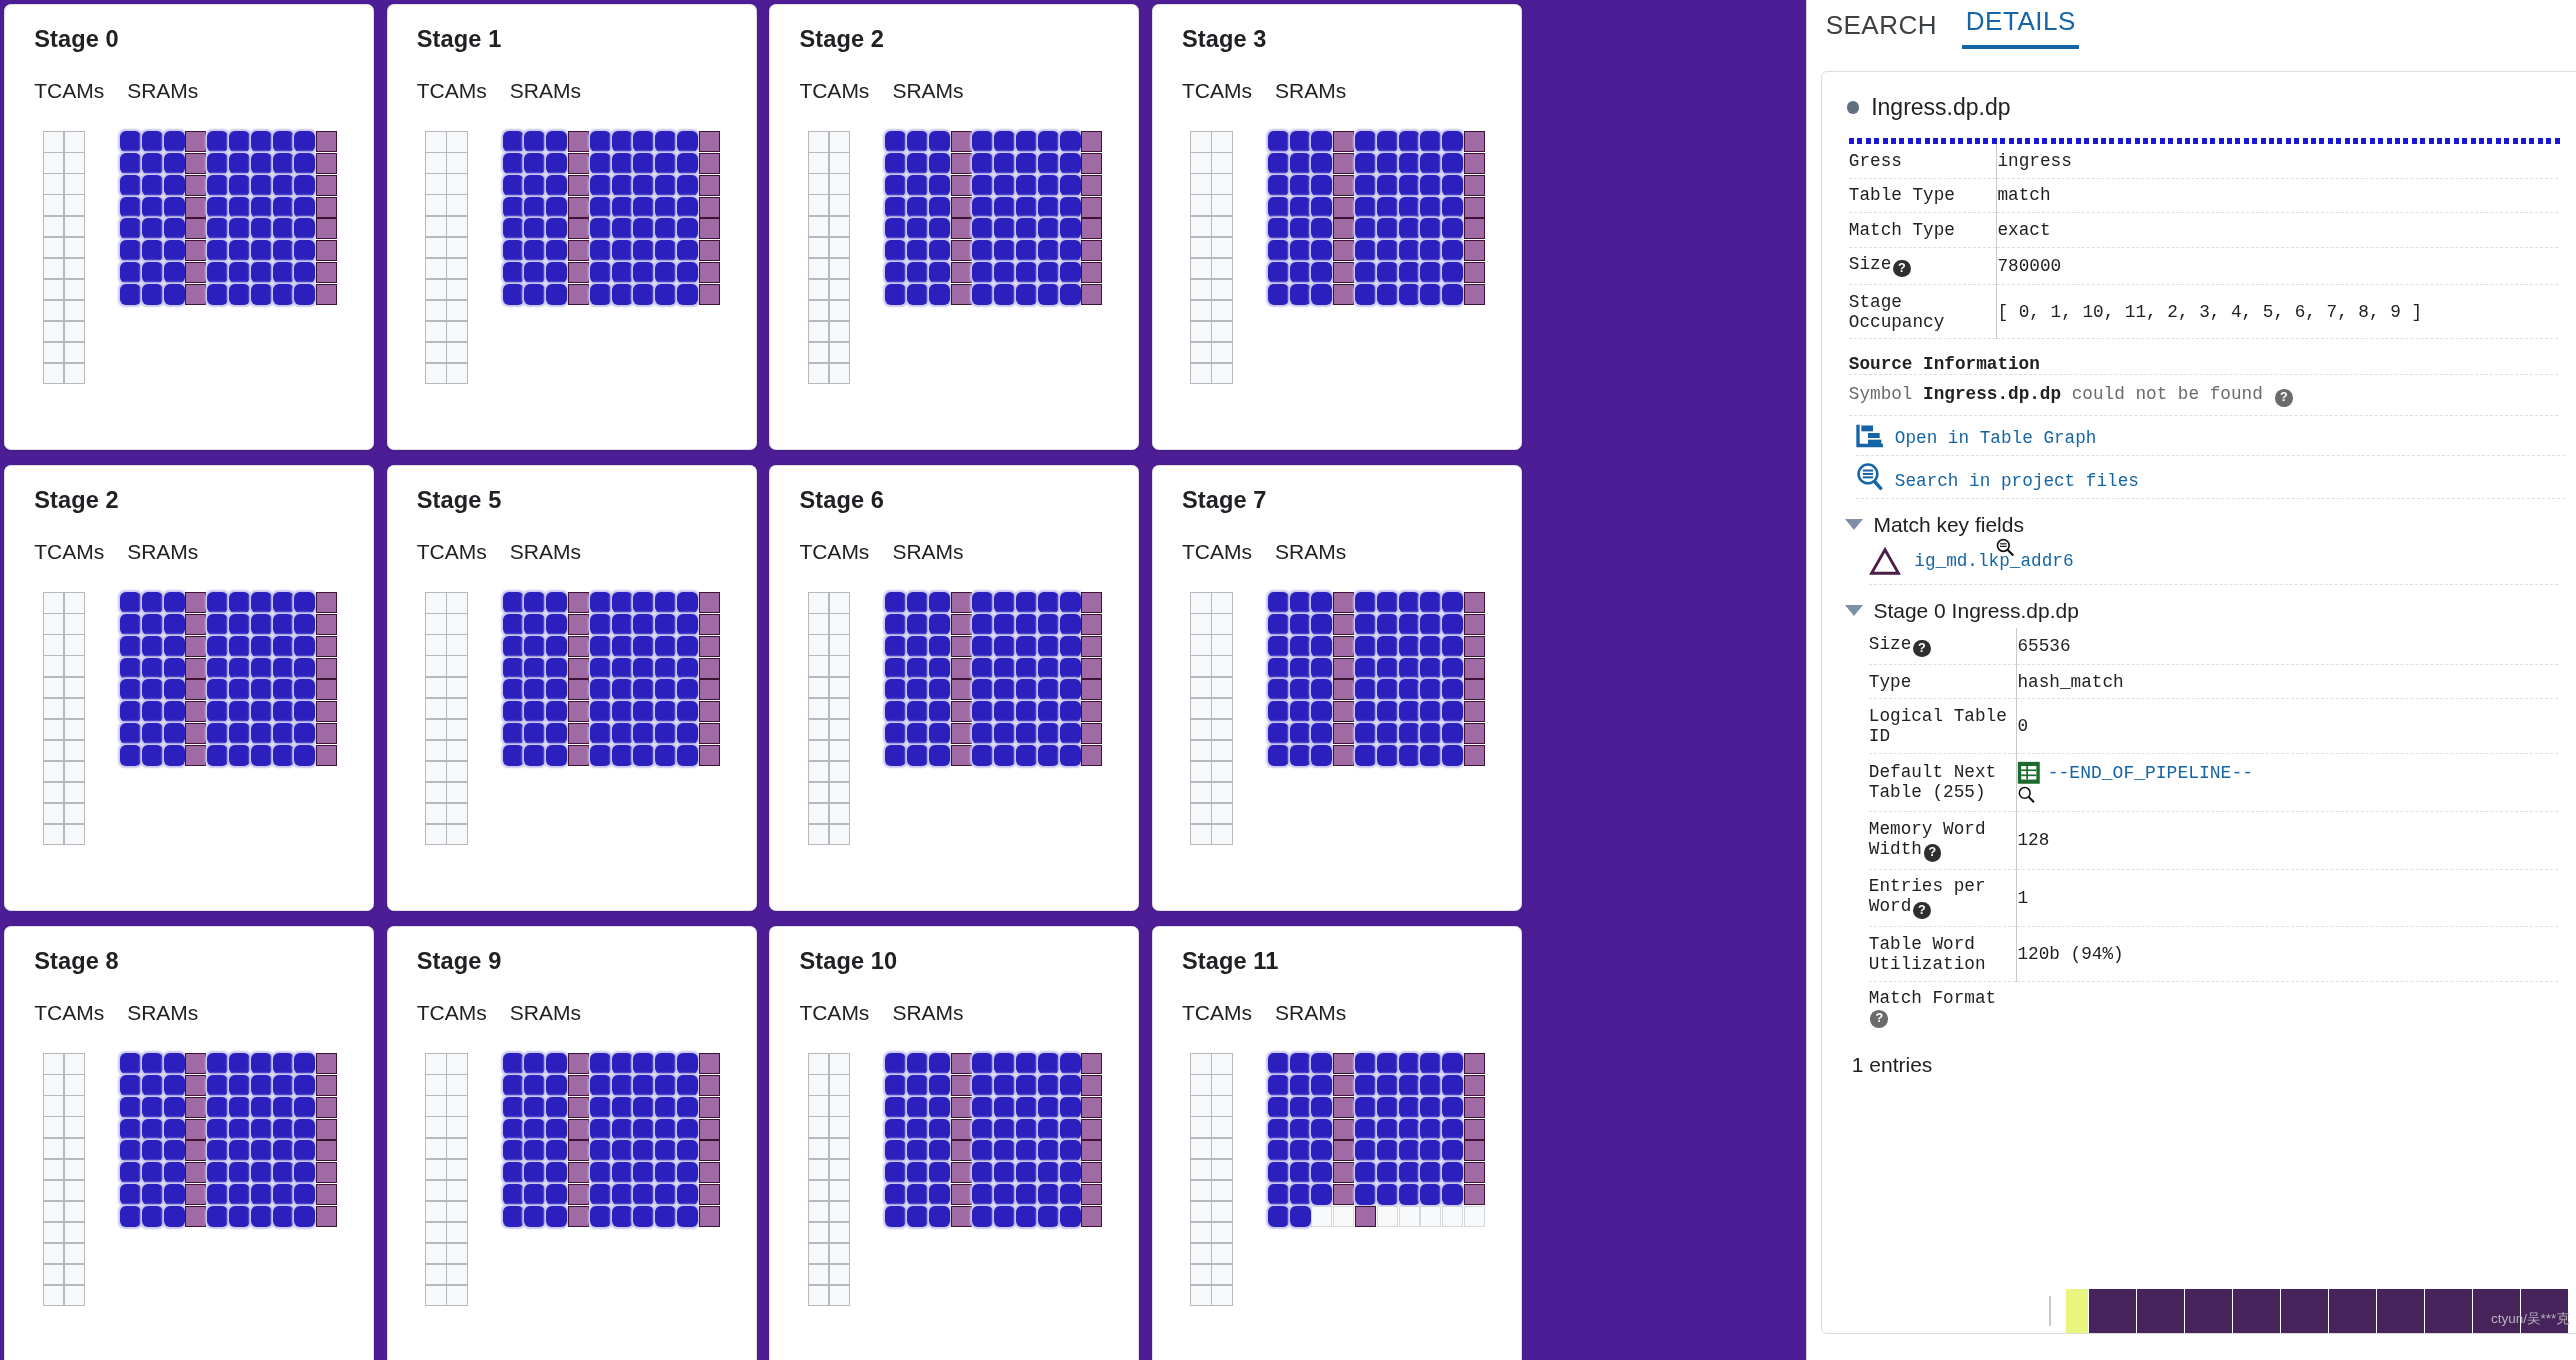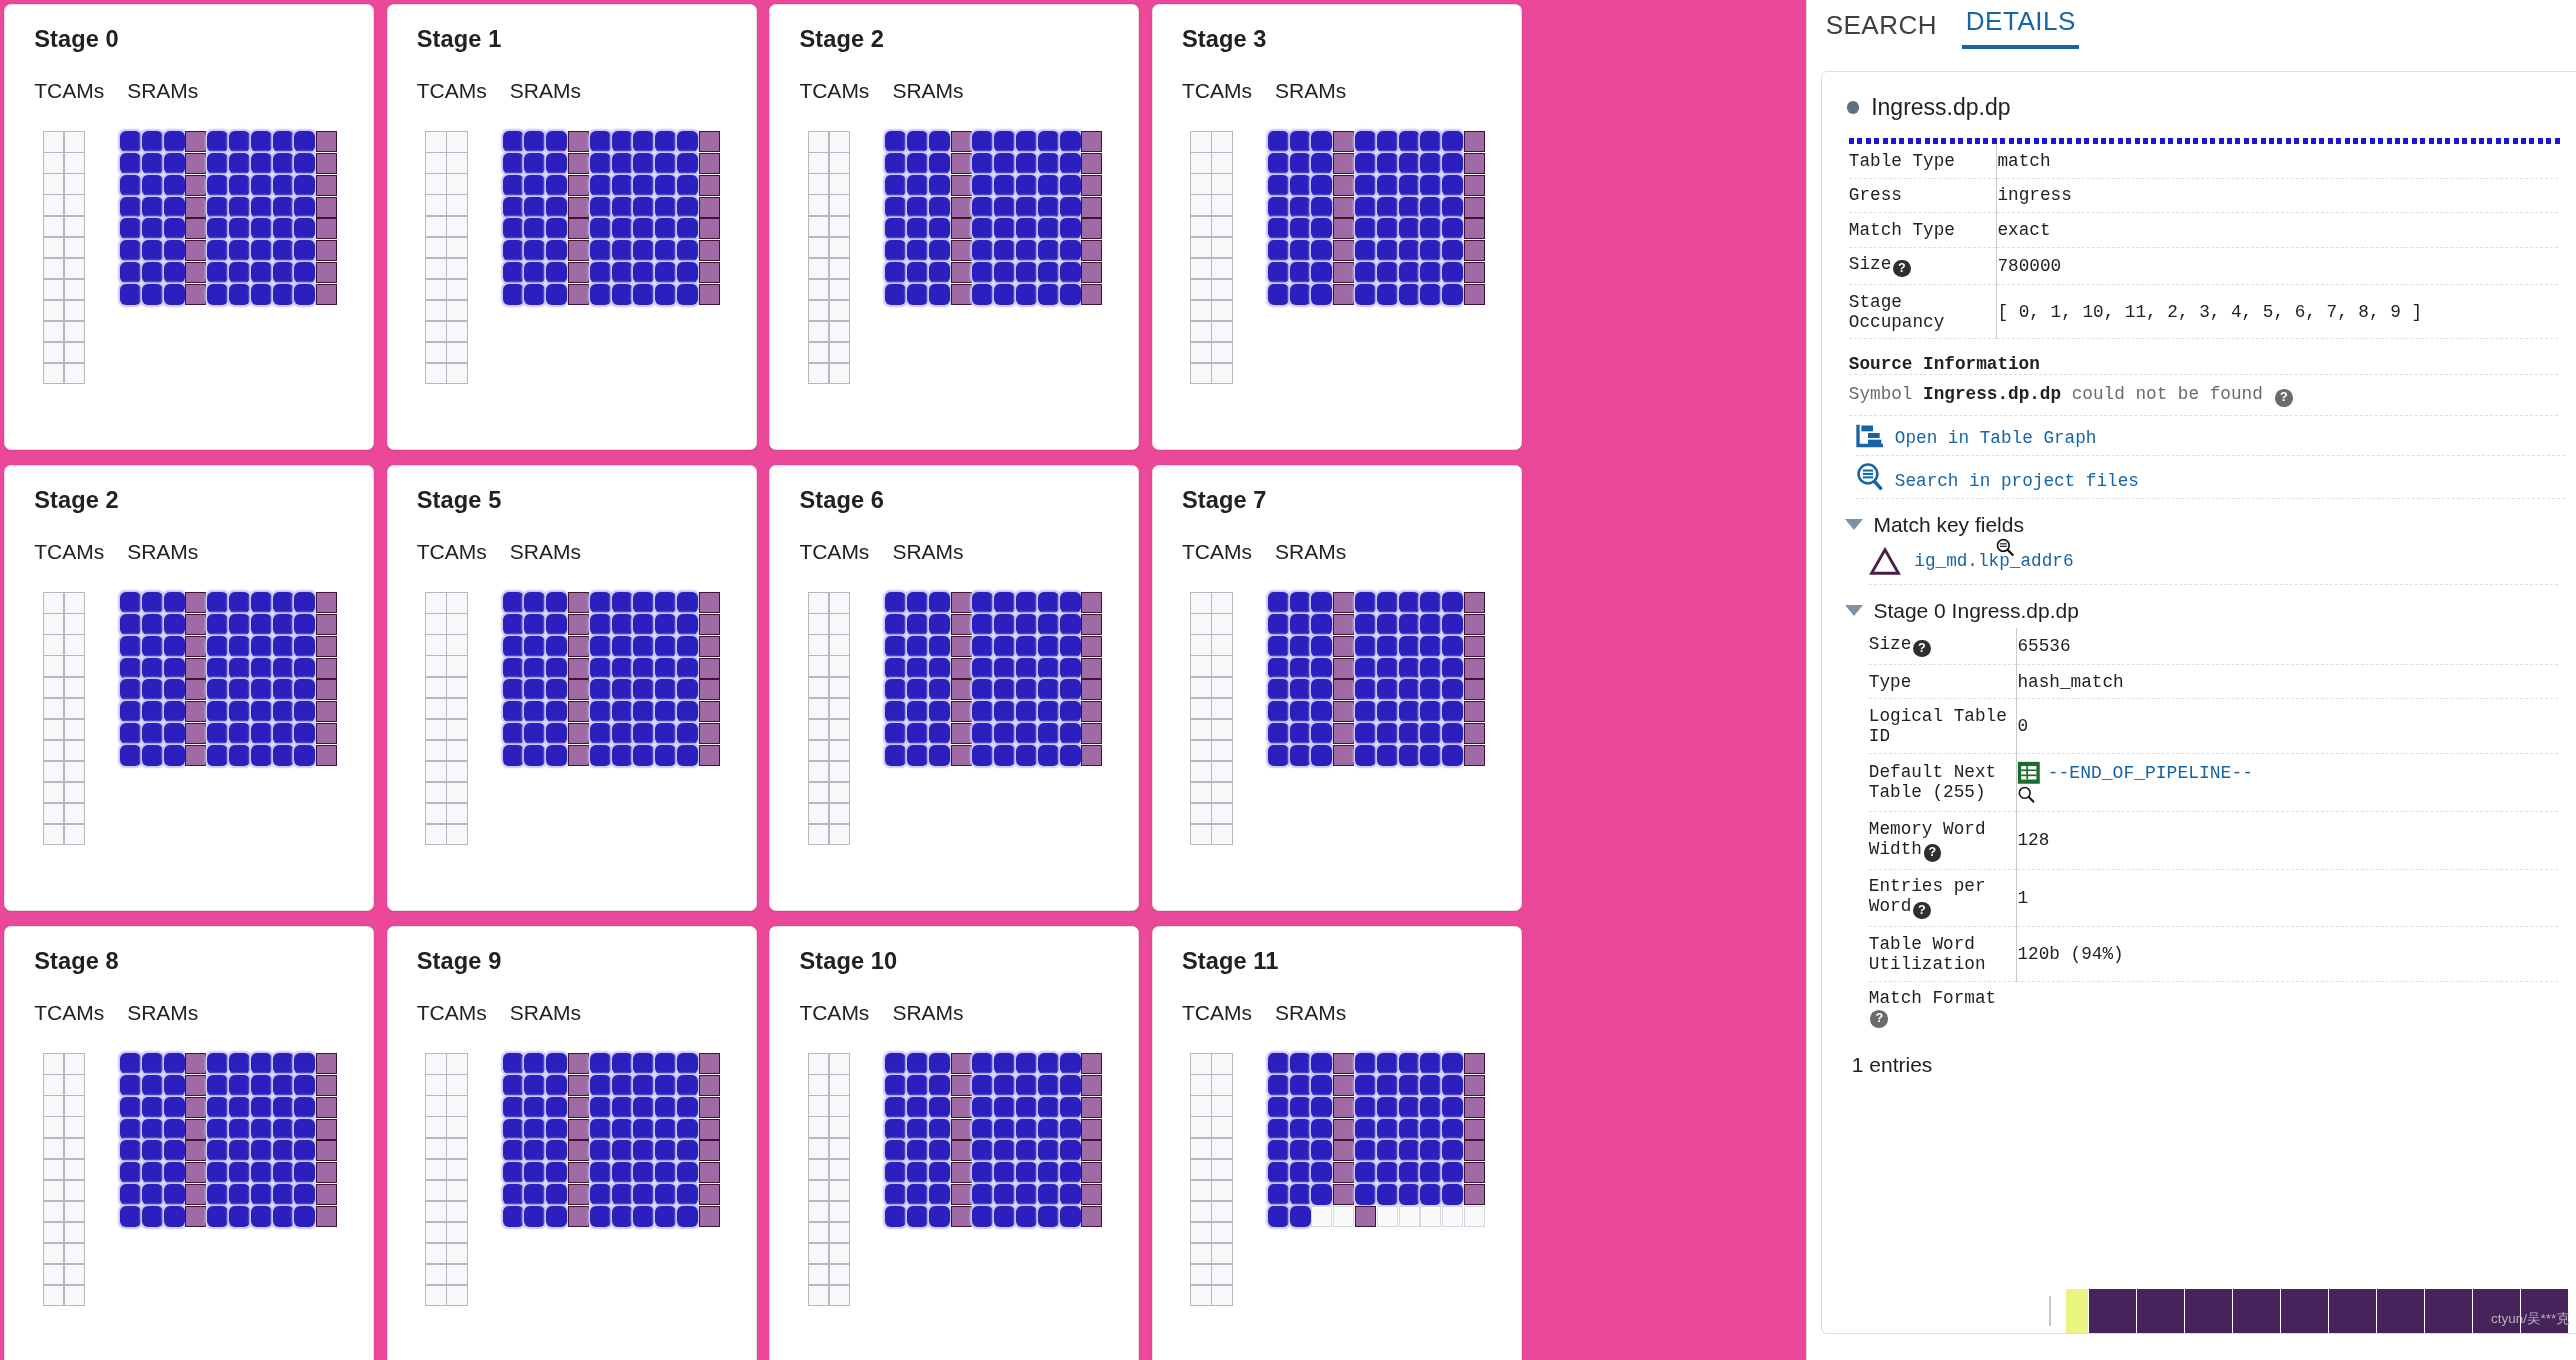--- a/index.html
+++ b/index.html
@@ -1,20 +1,20 @@
 <!DOCTYPE html>
 <html style="font-size:13.5px"><head>
 <meta charset="utf-8">
 <style>
   html,body{margin:0;padding:0;background:#ffffff;}
   body{width:2576px;height:1360px;font-family:"Liberation Sans",sans-serif;overflow:hidden;}
   .app{display:flex;width:2576px;height:1360px;}
 
   
-  .stages-pane{width:1807px;height:1360px;background:#ec4899;position:relative;overflow:hidden;}
+  .stages-pane{width:1807px;height:1360px;background:#4c1d95;position:relative;overflow:hidden;}
   .stage-grid{display:grid;grid-template-columns:repeat(4,370px);grid-auto-rows:446px;
               column-gap:12.6px;row-gap:15px;padding:4.2px 0 0 4.2px;}
   .stage-card{background:#fff;border:0.8px solid #e0e0e0;border-radius:6.7px;
               box-shadow:0 0.8px 2.5px rgba(0,0,0,.10);position:relative;overflow:hidden;}
   .stage-title{position:absolute;left:29px;top:21px;font-size:23.6px;font-weight:bold;color:#202124;letter-spacing:0.1px;}
   .mem-labels{position:absolute;left:29px;top:74px;font-size:21px;color:#202124;white-space:nowrap;text-decoration:underline;}
   .mem-labels span{display:inline-block;}
   .lbl-tcams{width:88px;}
   .lbl-srams{margin-left:5px;}
 
@@ -1479,26 +1479,26 @@
       <div class="node-head">
         <div class="node-dot"></div>
         <div class="node-name">Ingress.dp.dp</div>
       </div>
 
       <div class="accent-bar"></div>
 
       <table class="kv">
         <tbody id="mainTable">
             <tr>
+              <td class="k"><span>Gress</span></td>
+              <td class="v">ingress</td>
+            </tr>
+            <tr>
               <td class="k"><span>Table Type</span></td>
               <td class="v">match</td>
-            </tr>
-            <tr>
-              <td class="k"><span>Gress</span></td>
-              <td class="v">ingress</td>
             </tr>
             <tr>
               <td class="k"><span>Match Type</span></td>
               <td class="v">exact</td>
             </tr>
             <tr>
               <td class="k"><span>Size</span><span class="qmark">?</span></td>
               <td class="v">780000</td>
             </tr>
             <tr>

